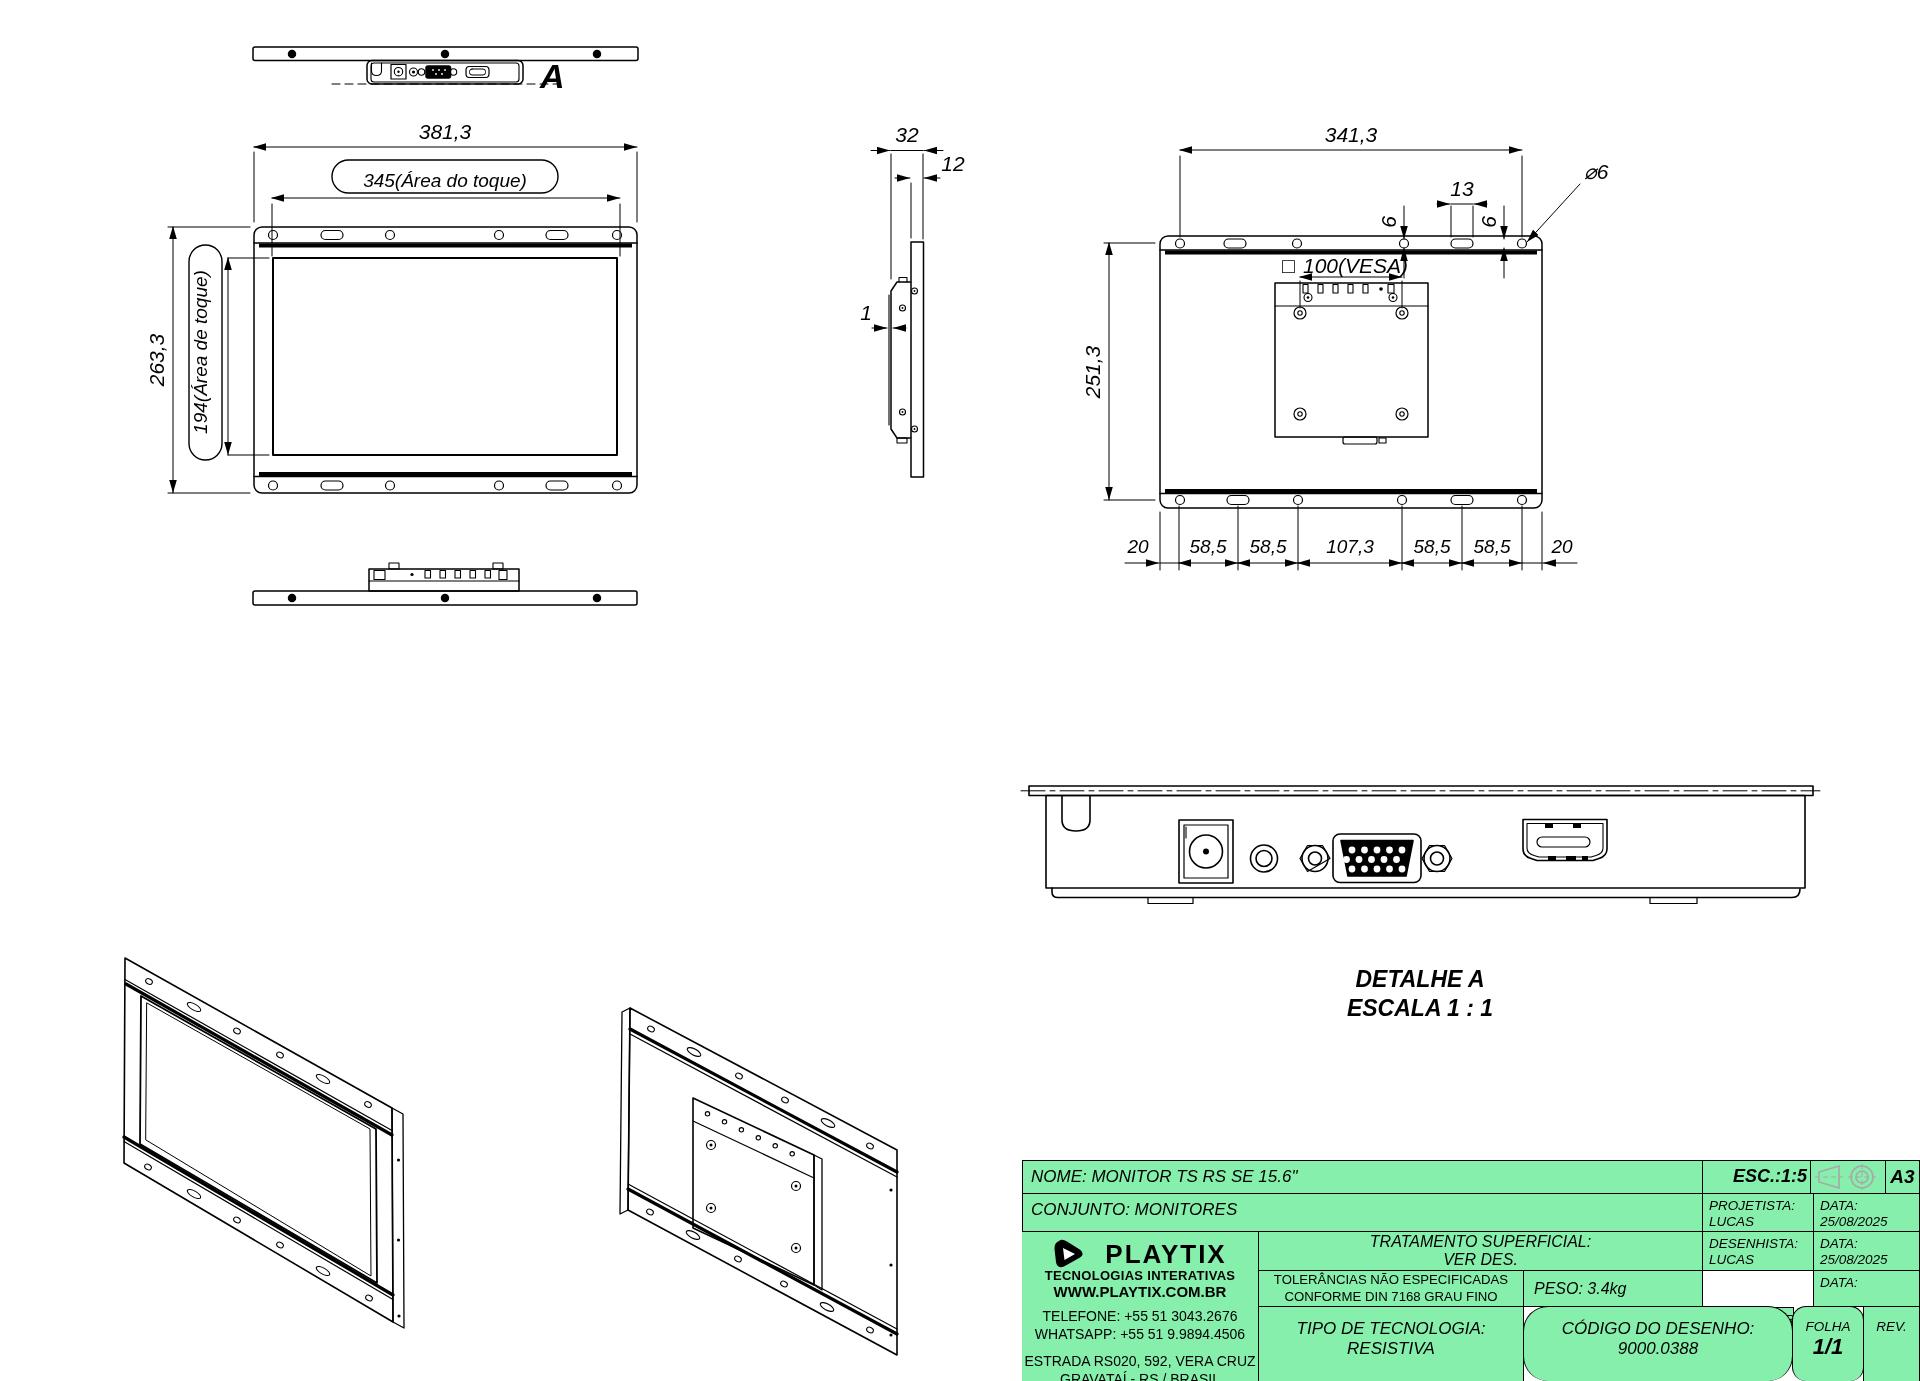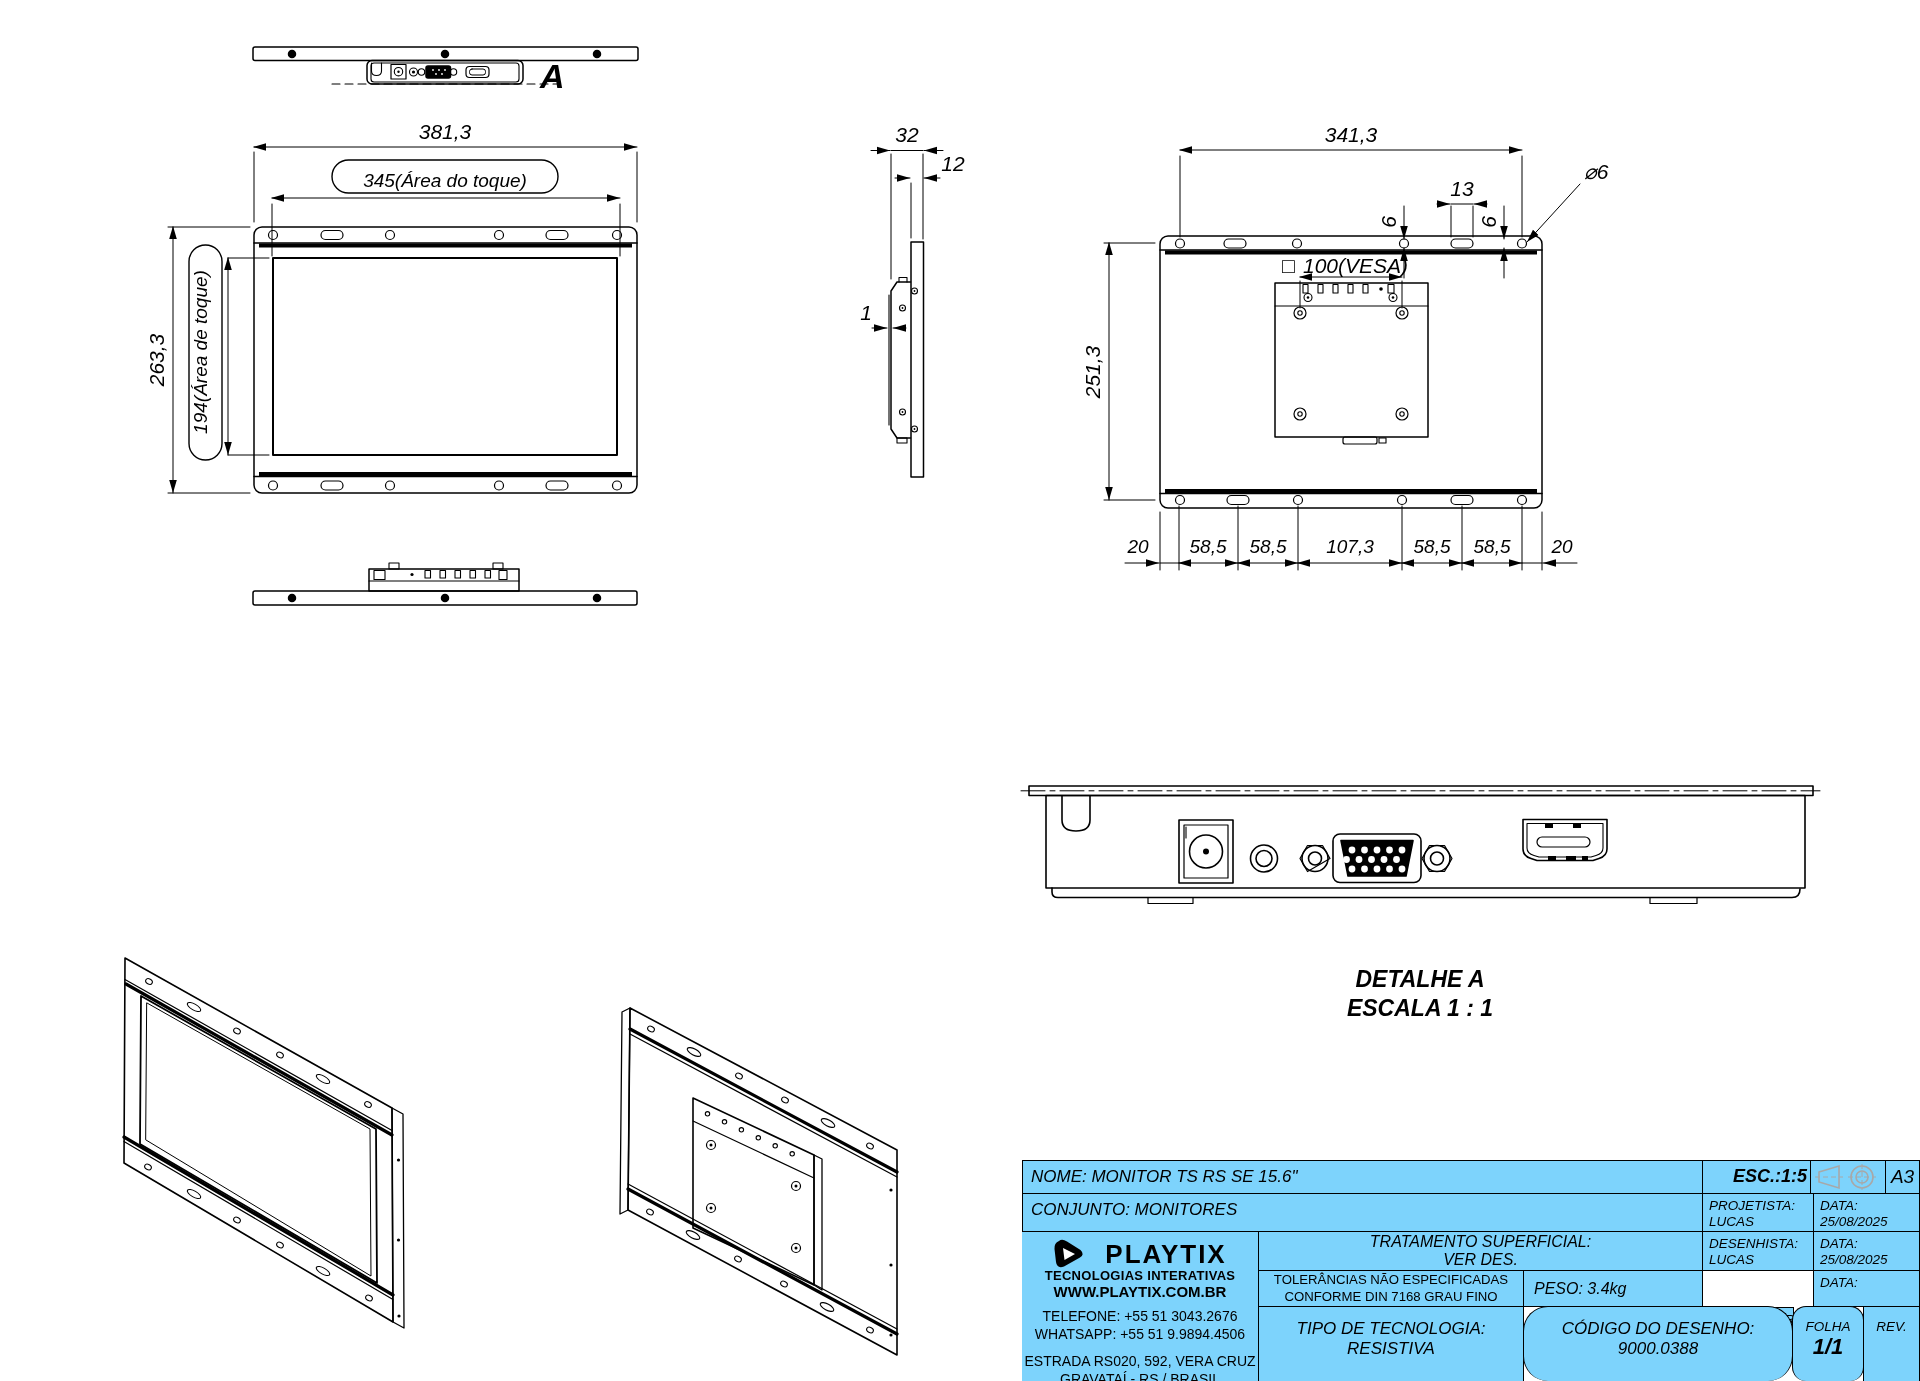--- a/index.html
+++ b/index.html
@@ -6,29 +6,29 @@
   .sheet { position:relative; width:1920px; height:1381px; background:#fff; overflow:hidden;
            font-family:"Liberation Sans", sans-serif; color:#000; }
   svg text { font-family:"Liberation Sans", sans-serif; font-style:italic; fill:#000; stroke:none; }
   .dim-t { font-size:21px; }
   .dim-s { font-size:19px; }
   .view-title { font-size:23px; font-weight:bold; }
   .big-a { font-size:34px; font-weight:bold; }
 
   
   .tb { position:absolute; box-sizing:border-box; border:1.4px solid #000; font-style:italic;
-        overflow:hidden; background:#7dd3fc; }
+        overflow:hidden; background:#86efac; }
   .tb.nobottom { border-bottom:none; }
   .tb .lbl { font-size:13.5px; line-height:1.22; }
   .tb .val { font-size:13.5px; line-height:1.22; }
   .pad { padding:4px 6px; }
   .cn { display:flex; flex-direction:column; align-items:center; justify-content:center; text-align:center; }
   .nome-t { font-size:17px; padding:6px 8px; }
   .esc-t  { font-size:18px; font-weight:bold; padding:5px 8px; }
-  .a3-t   { font-size:19px; font-weight:normal; }
+  .a3-t   { font-size:19px; font-weight:bold; }
   .trat-t { font-size:16px; }
   .tol-t  { font-style:normal; font-size:13.2px; line-height:1.25; }
   .peso-t { font-size:16px; justify-content:center; align-items:flex-start; padding-left:10px; }
   .tipo-t { font-size:17px; padding-top:12px; justify-content:flex-start; }
   .folha-l { font-size:13.5px; }
   .folha-v { font-size:22px; font-weight:bold; }
   .rev-t  { font-size:13.5px; padding-top:12px; justify-content:flex-start; }
 
   .logo-cell { border:none; border-right:1.4px solid #000; font-style:normal;
                display:flex; flex-direction:column; align-items:center; text-align:center; padding-top:6px; }

